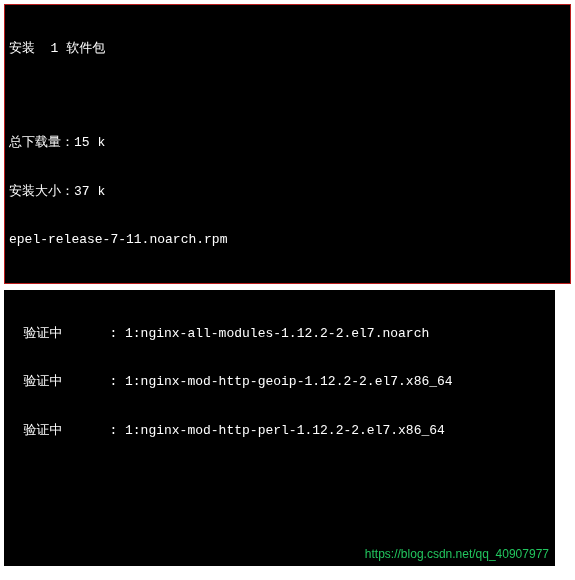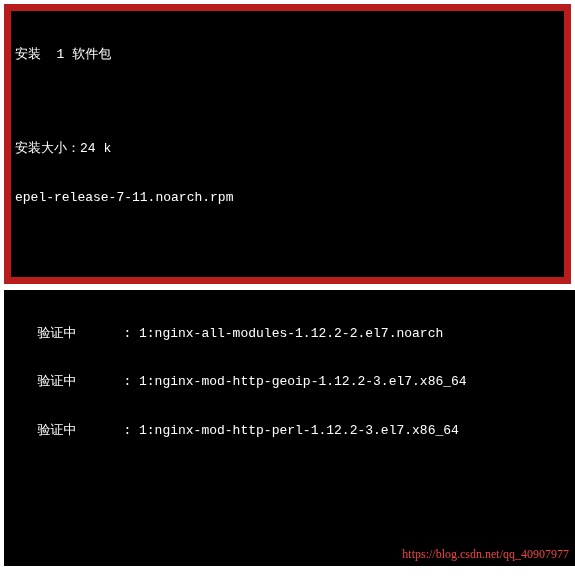--- a/index.html
+++ b/index.html
@@ -12,69 +12,70 @@
       line-height: 1.25;
       color: #ffffff;
       overflow: hidden;
     }
     .pane {
       background: #000000;
       white-space: pre;
       overflow: hidden;
     }
     .pane1 {
-      border: 7px solid #b91c1c;
+      border: 1px solid #b91c1c;
       margin: 4px;
       padding: 3px 4px 2px 4px;
       height: 280px;
     }
     .pane2 {
-      margin: 6px 0 0 4px;
-      padding: 3px 4px 4px 18px;
+      margin: 6px 20px 0 4px;
+      padding: 3px 4px 4px 4px;
       height: 276px;
       position: relative;
     }
     .line { display: block; }
     .indent1 { padding-left: 2ch; }
     .blank { height: 1em; }
     .watermark {
       position: absolute;
       right: 6px;
       bottom: 4px;
-      color: #ef4444;
+      color: #22c55e;
       background: rgba(255,255,255,0.0);
-      font-family: Liberation Serif, serif;
+      font-family: Liberation Sans, sans-serif;
       font-size: 12px;
     }
   </style>
 </head>
 <body>
 
 <div class="pane pane1">
   <span class="line">安装  1 软件包</span>
   <span class="line blank"></span>
-  <span class="line">安装大小：24 k</span>
+  <span class="line">总下载量：15 k</span>
+  <span class="line">安装大小：37 k</span>
   <span class="line">epel-release-7-11.noarch.rpm</span>
   
   
   
   
   
   
   
   
   
   
   
 </div>
 
 <div class="pane pane2">
   <span class="line indent1">验证中      : 1:nginx-all-modules-1.12.2-2.el7.noarch</span>
-  <span class="line indent1">验证中      : 1:nginx-mod-http-geoip-1.12.2-3.el7.x86_64</span>
-  <span class="line indent1">验证中      : 1:nginx-mod-http-perl-1.12.2-3.el7.x86_64</span>
+  <span class="line indent1">验证中      : 1:nginx-mod-http-geoip-1.12.2-2.el7.x86_64</span>
+  <span class="line indent1">验证中      : 1:nginx-mod-http-perl-1.12.2-2.el7.x86_64</span>
   
   
   
   
   
   
   
   
   
   

